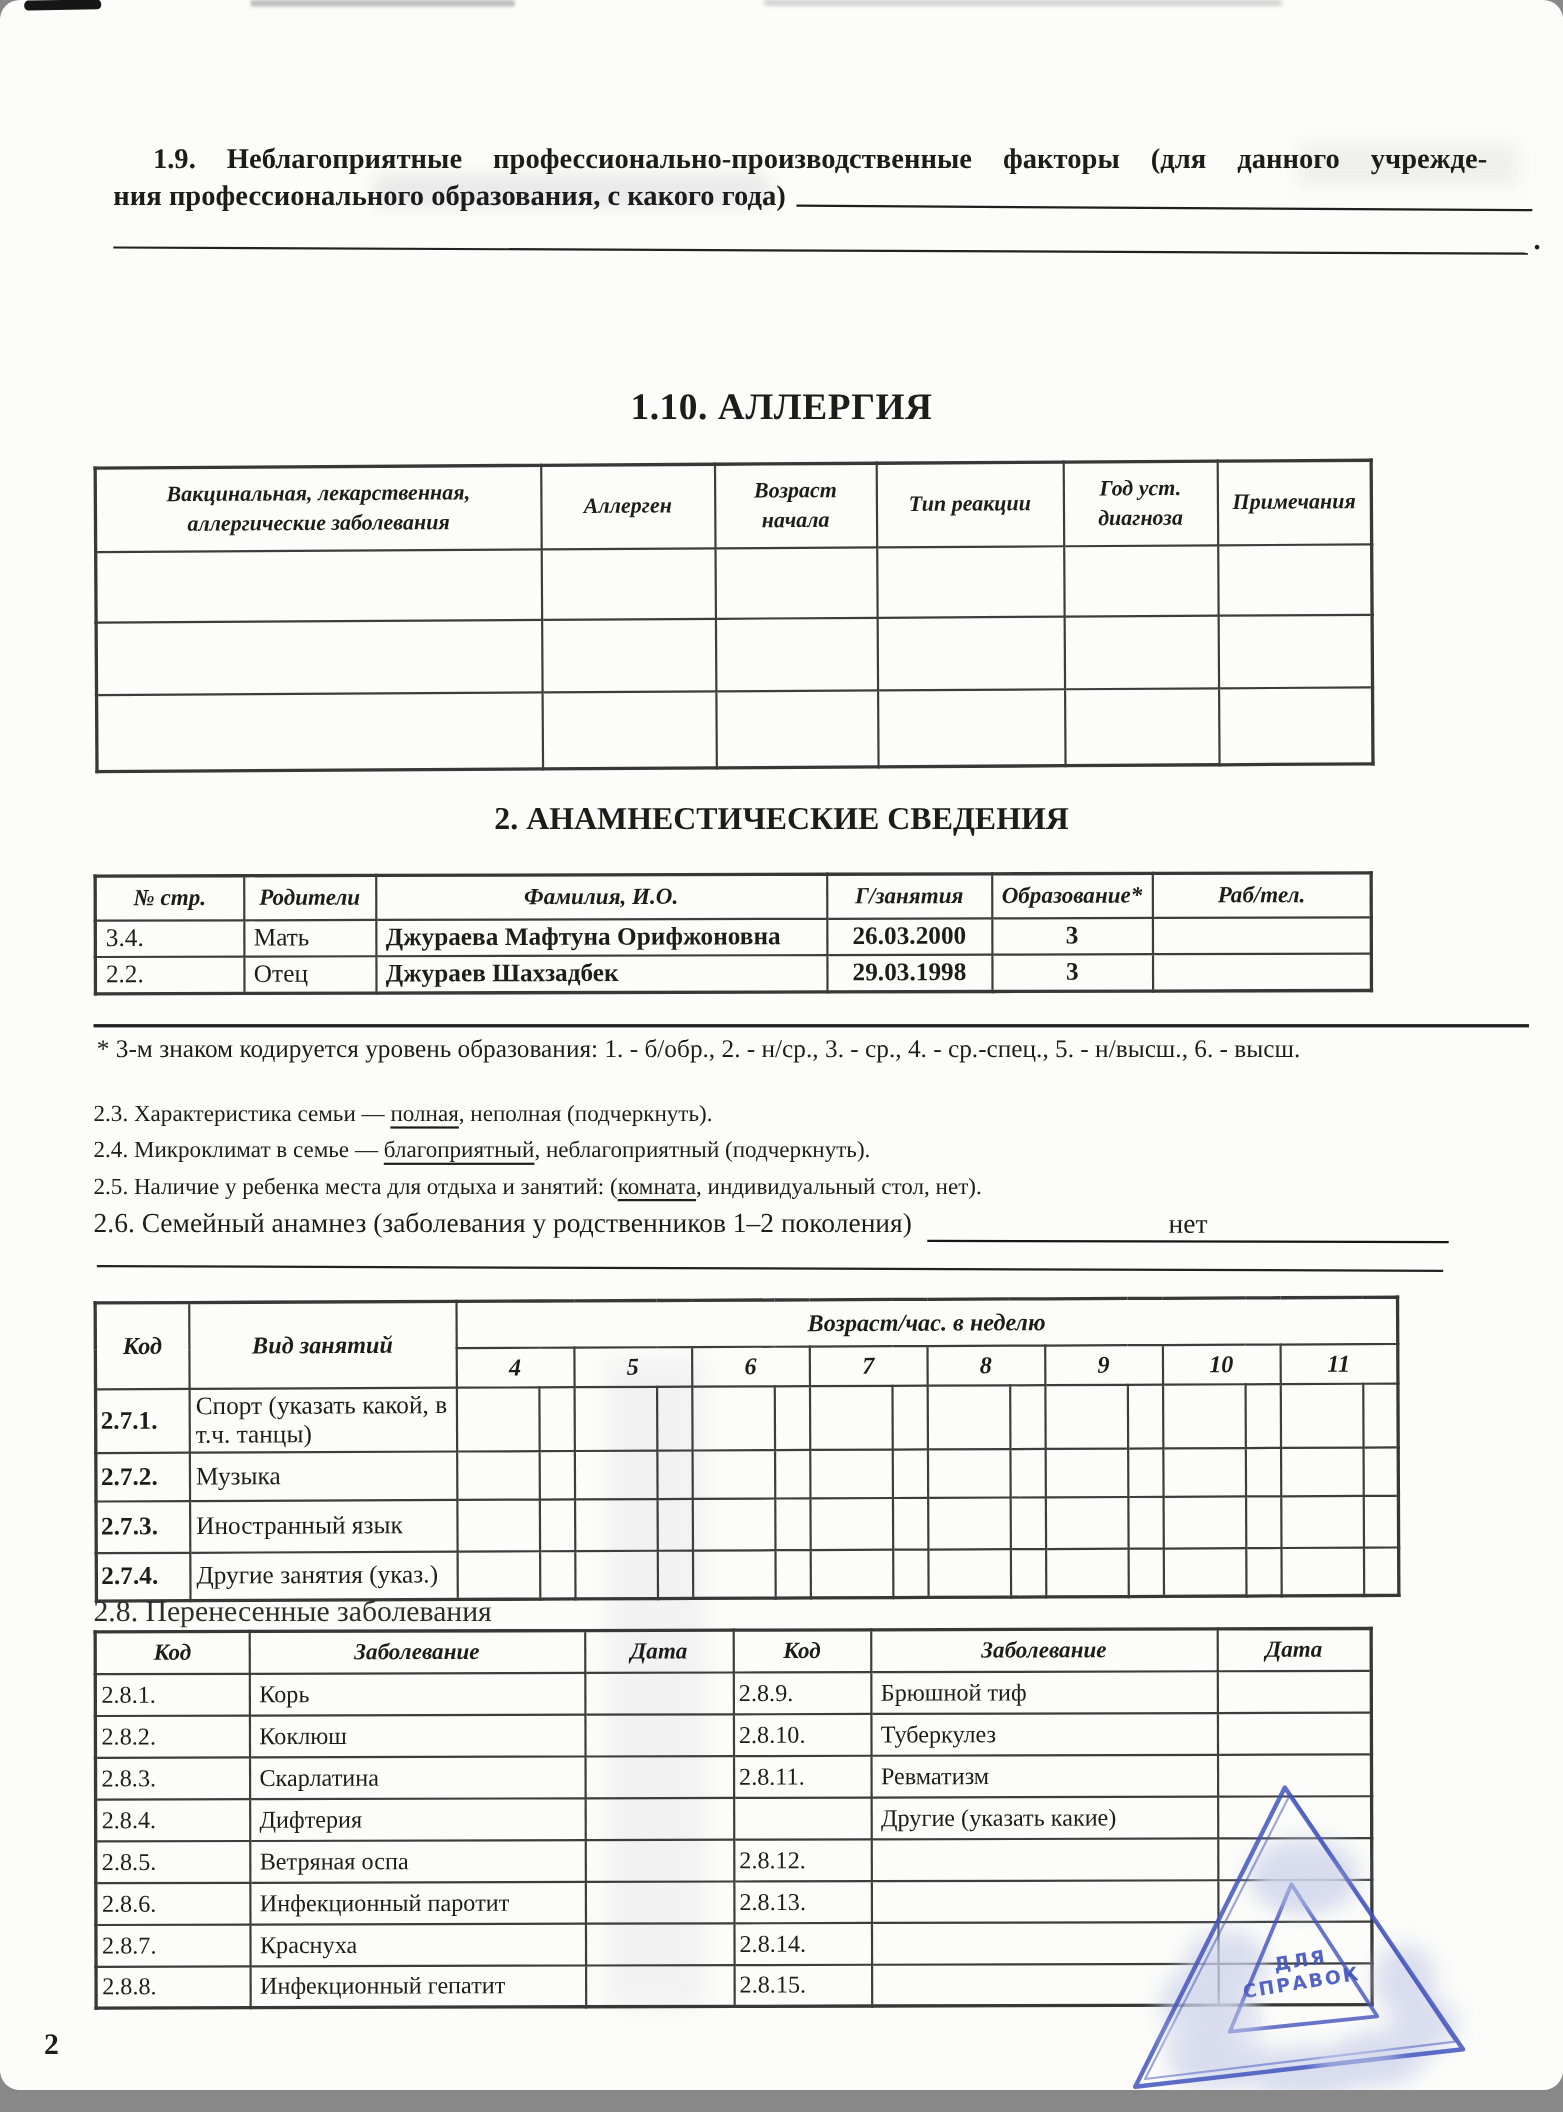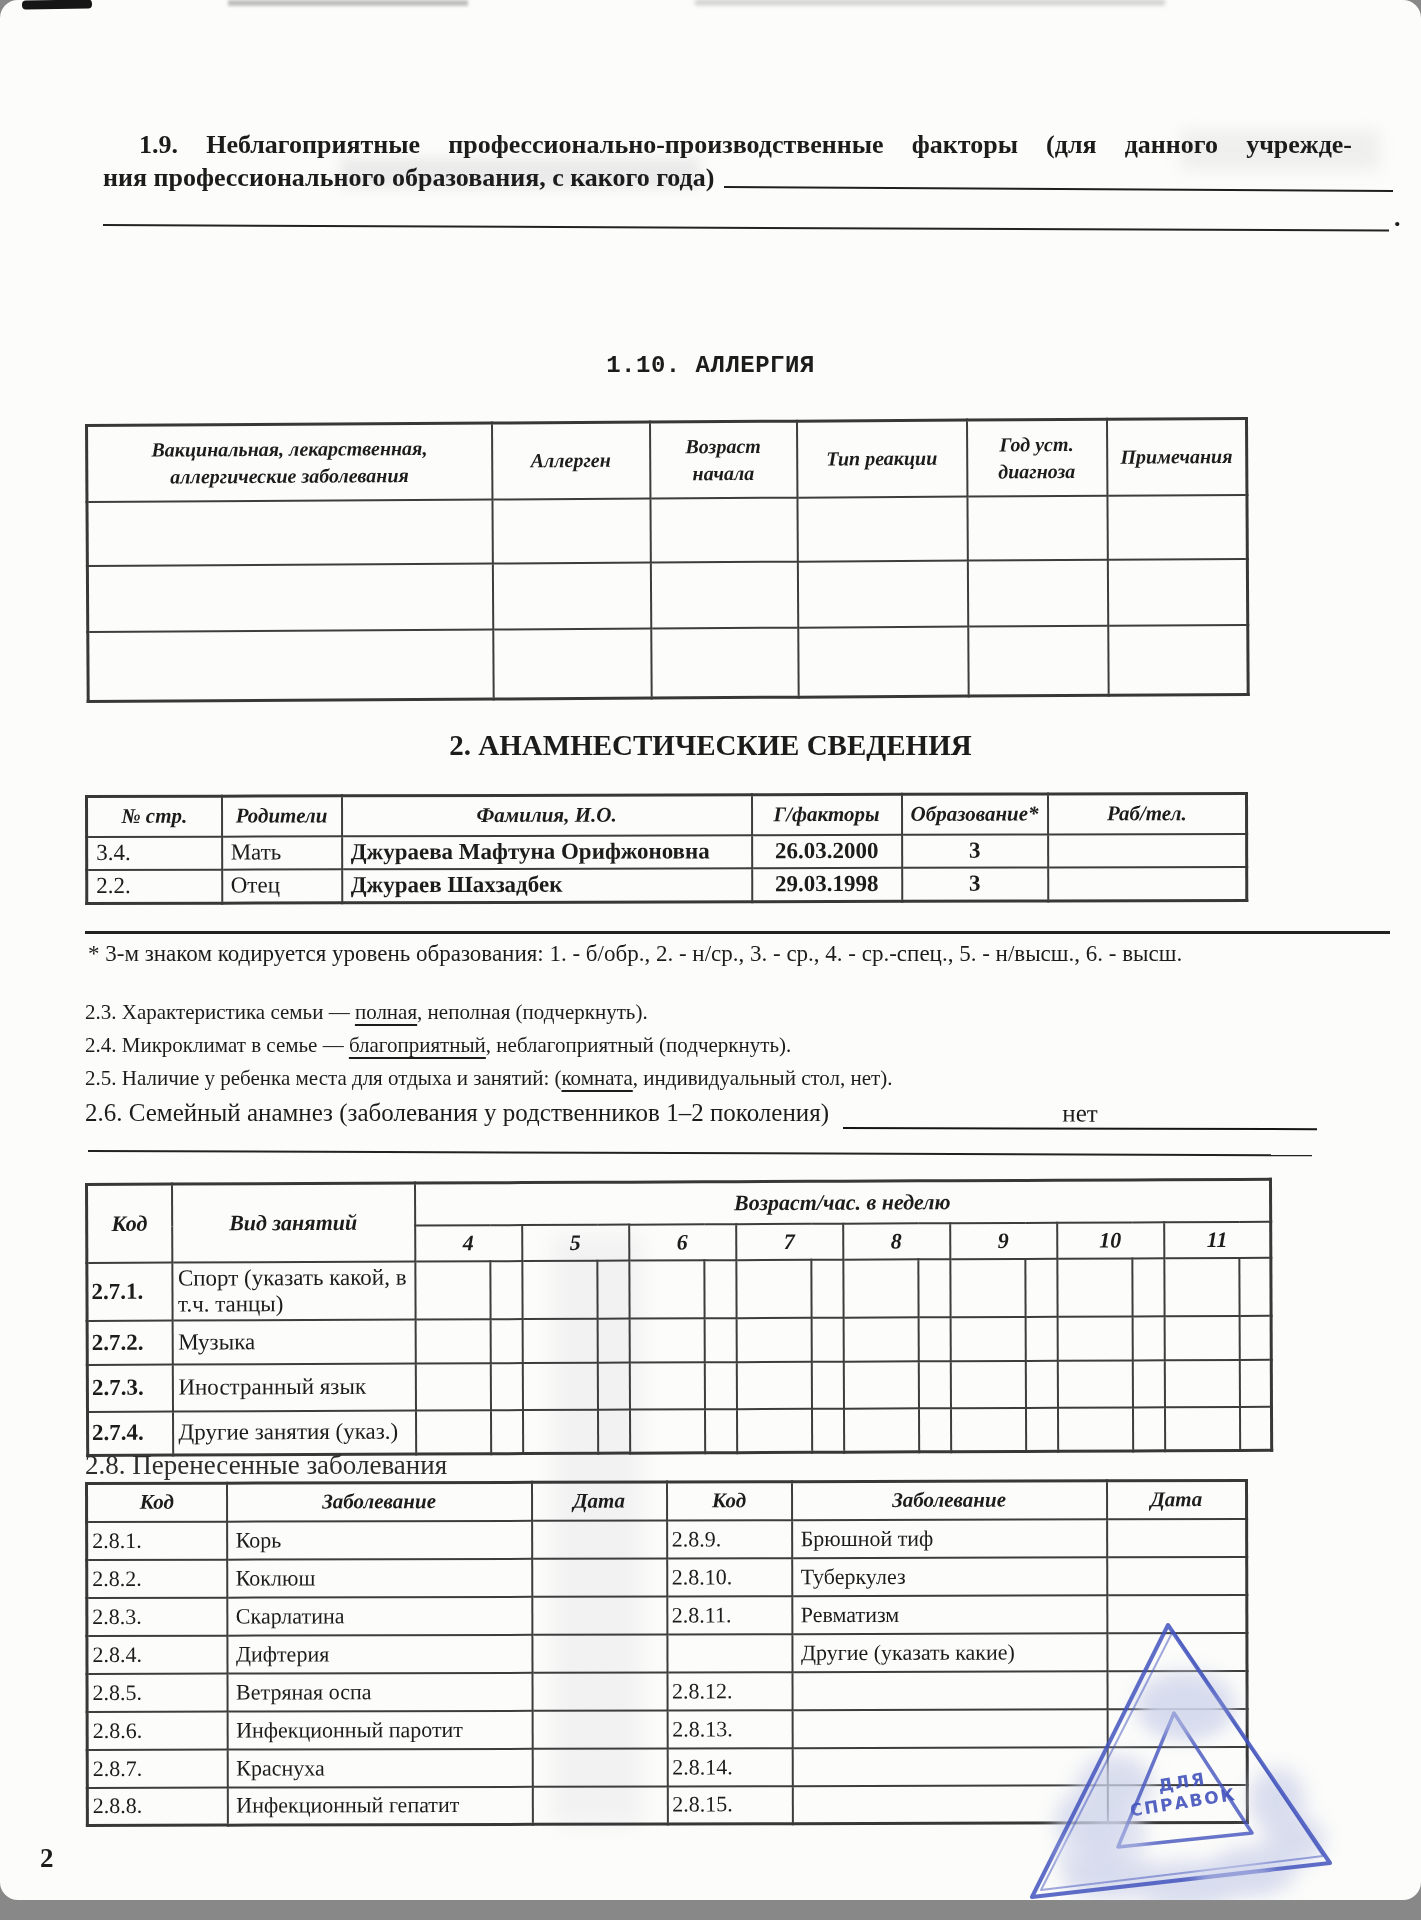--- a/index.html
+++ b/index.html
@@ -16,21 +16,21 @@
   .p19-line2 { left:103px; top:163px; width:1290px; display:flex; font-size:26px; font-weight:bold; }
   .p19-line2 .txt { white-space:nowrap; }
   .fill-line { flex:1; border-bottom:2.5px solid #1f1f1f; margin-bottom:5px; margin-left:10px;
                transform:rotate(0.35deg); transform-origin:left bottom; }
   .blank-line { left:103px; top:224px; width:1286px; border-top:2.5px solid #222;
                 transform:rotate(0.25deg); transform-origin:left top; }
   .p19-dot { left:1394px; top:203px; font-size:26px; font-weight:bold; }
 
   
   .h-center { left:0; width:1421px; text-align:center; font-weight:bold; }
-  .h-allergy { top:352px; font-size:24px; letter-spacing:.5px;font-family:Liberation Mono, monospace; }
+  .h-allergy { top:352px; font-size:34px; letter-spacing:.5px; }
   .h-anam { top:729px; font-size:29px; }
   .h-dis { left:85px; top:1450px; font-size:27px; color:#2d2d2d; }
 
   
   table { border-collapse:collapse; table-layout:fixed; background:transparent; }
   td,th { border:2px solid #3d3d3d; padding:2px 8px; overflow:hidden; vertical-align:middle; }
   table { border:3px solid #383838; }
   th { font-style:italic; font-weight:bold; text-align:center; }
 
   .tbl-allergy { left:85px; top:424px; width:1160px; transform:rotate(-0.35deg); transform-origin:left top; }
@@ -157,21 +157,21 @@
         <col style="width:410px">
       <col style="width:150px">
         <col style="width:146px">
         <col style="width:199px">
     </colgroup>
     <tbody>
         <tr style="height:40px">
       <th>№ стр.</th>
       <th>Родители</th>
       <th>Фамилия, И.О.</th>
-      <th>Г/факторы</th>
+      <th>Г/занятия</th>
       <th>Образование*</th>
       <th>Раб/тел.</th>
     </tr>
     <tr style="height:33px">
       <td>3.4.</td>
       <td>Мать</td>
       <td class="c-bold">Джураева Мафтуна Орифжоновна</td>
       <td class="c-center c-bold">26.03.2000</td>
       <td class="c-center c-bold">3</td>
       <td></td>

